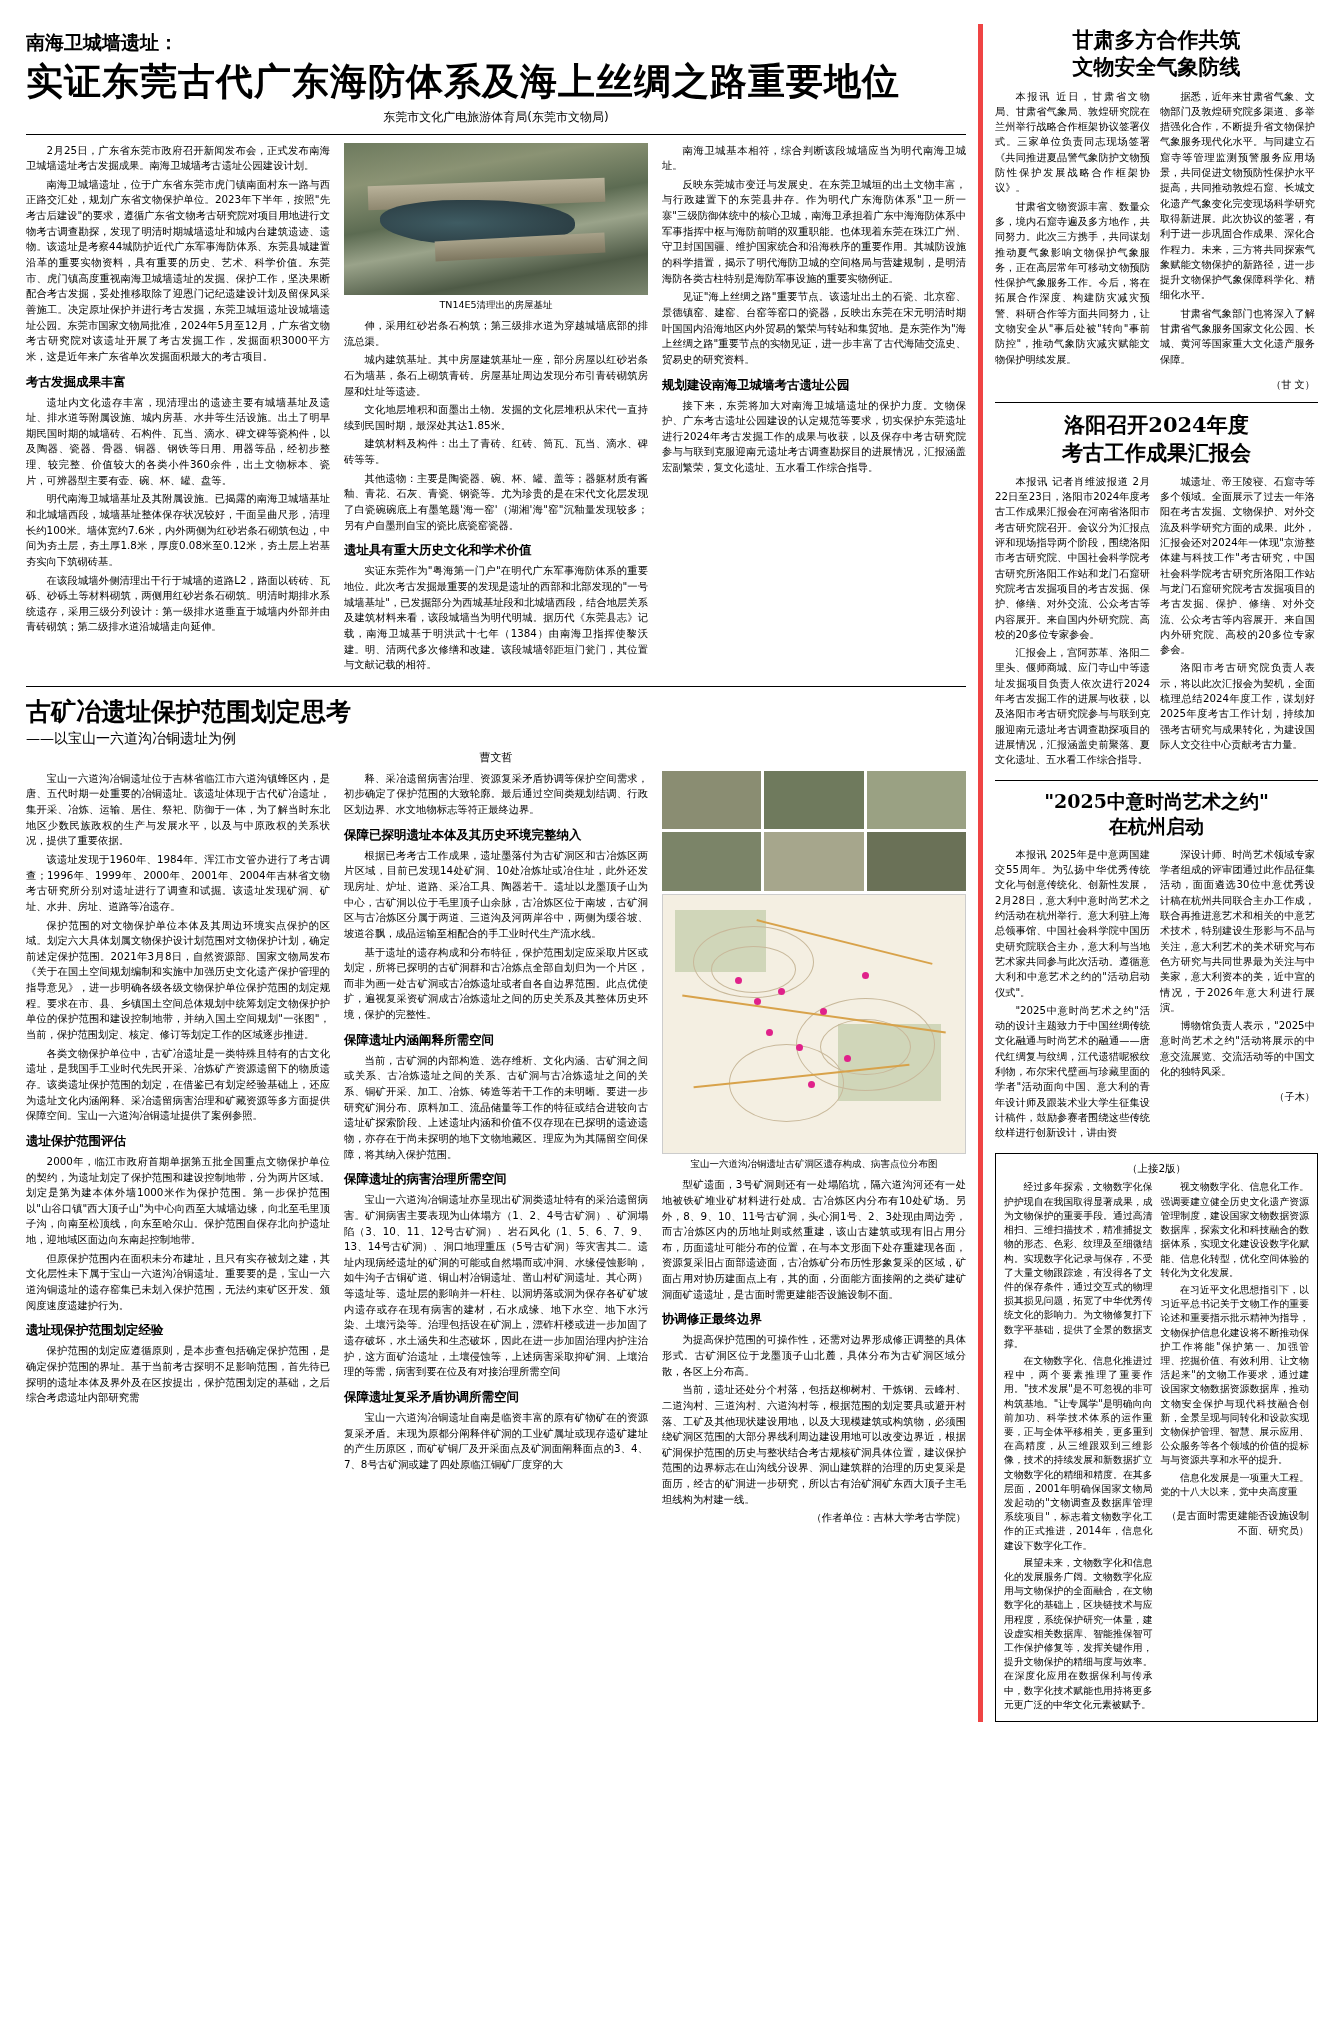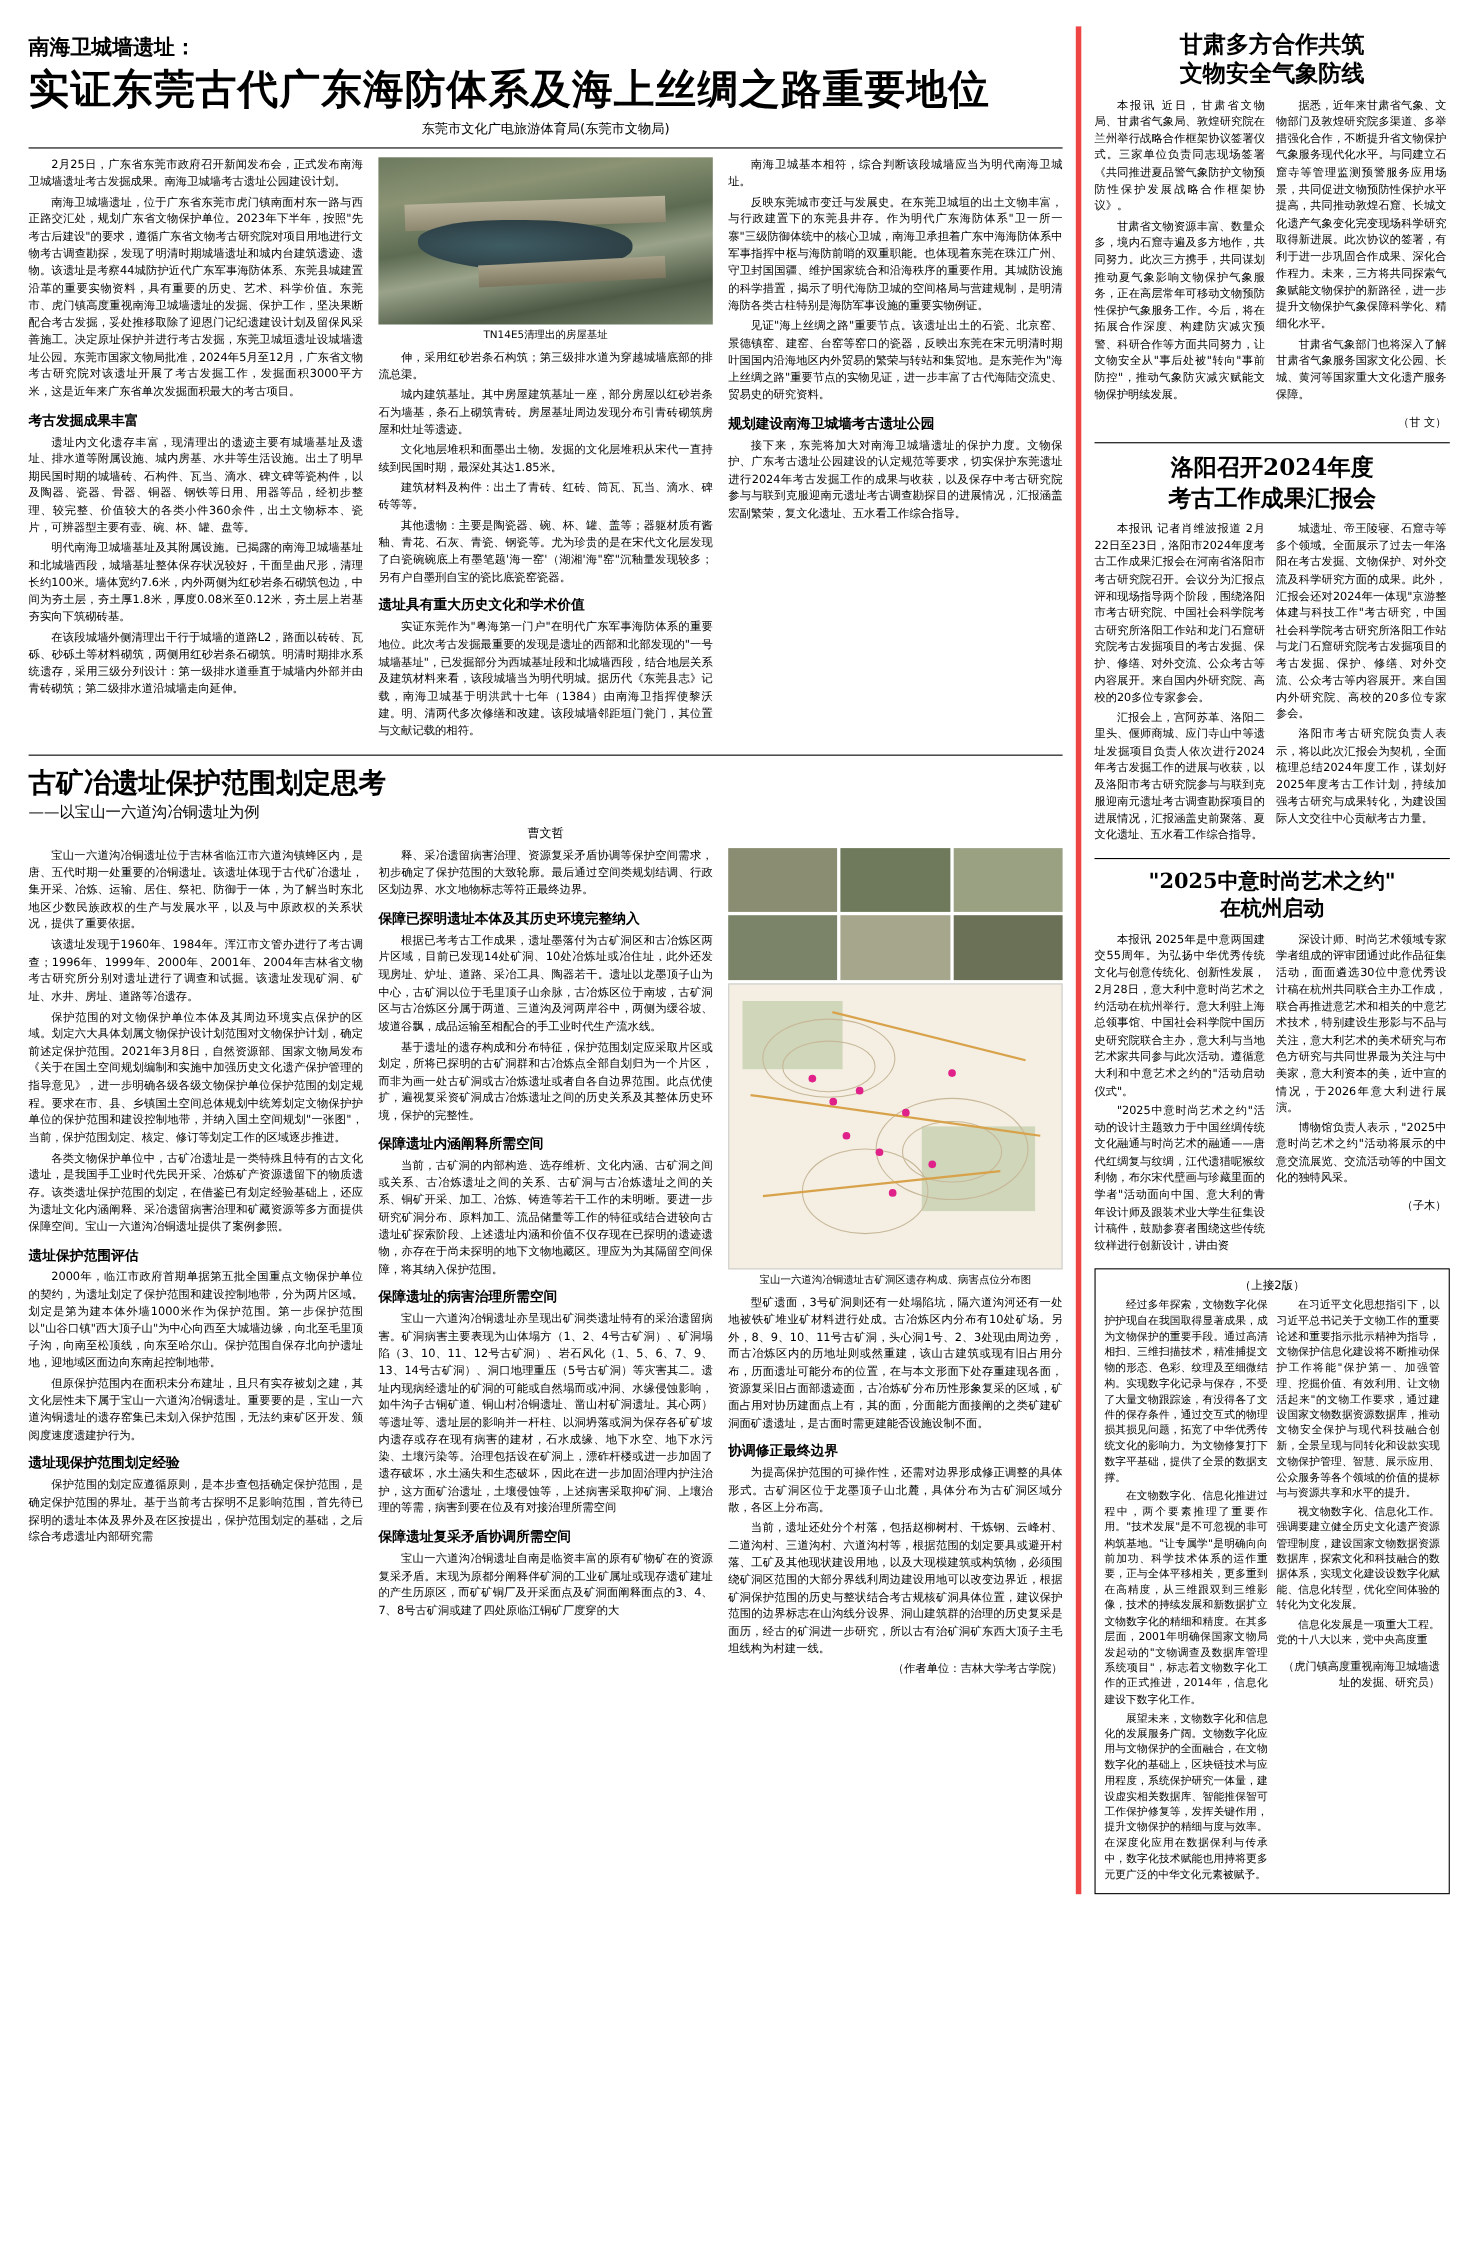--- a/index.html
+++ b/index.html
@@ -362,23 +362,23 @@
 
       <div class="r-box">
         <div class="r-box-head">（上接2版）</div>
         <div class="r-cols2">
           <div class="r-col">
             <p>经过多年探索，文物数字化保护护现自在我国取得显著成果，成为文物保护的重要手段。通过高清相扫、三维扫描技术，精准捕捉文物的形态、色彩、纹理及至细微结构。实现数字化记录与保存，不受了大量文物跟踪途，有没得各了文件的保存条件，通过交互式的物理损其损见问题，拓宽了中华优秀传统文化的影响力。为文物修复打下数字平基础，提供了全景的数据支撑。</p>
             <p>在文物数字化、信息化推进过程中，两个要素推理了重要作用。"技术发展"是不可忽视的非可构筑基地。"让专属学"是明确向向前加功、科学技术体系的运作重要，正与全体平移相关，更多重到在高精度，从三维跟双到三维影像，技术的持续发展和新数据扩立文物数字化的精细和精度。在其多层面，2001年明确保国家文物局发起动的"文物调查及数据库管理系统项目"，标志着文物数字化工作的正式推进，2014年，信息化建设下数字化工作。</p>
             <p>展望未来，文物数字化和信息化的发展服务广阔。文物数字化应用与文物保护的全面融合，在文物数字化的基础上，区块链技术与应用程度，系统保护研究一体量，建设虚实相关数据库、智能推保智可工作保护修复等，发挥关键作用，提升文物保护的精细与度与效率。在深度化应用在数据保利与传承中，数字化技术赋能也用持将更多元更广泛的中华文化元素被赋予。</p>
           </div>
           <div class="r-col">
+            <p>视文物数字化、信息化工作。强调要建立健全历史文化遗产资源管理制度，建设国家文物数据资源数据库，探索文化和科技融合的数据体系，实现文化建设设数字化赋能、信息化转型，优化空间体验的转化为文化发展。</p>
             <p>在习近平文化思想指引下，以习近平总书记关于文物工作的重要论述和重要指示批示精神为指导，文物保护信息化建设将不断推动保护工作将能"保护第一、加强管理、挖掘价值、有效利用、让文物活起来"的文物工作要求，通过建设国家文物数据资源数据库，推动文物安全保护与现代科技融合创新，全景呈现与同转化和设款实现文物保护管理、智慧、展示应用、公众服务等各个领域的价值的提标与与资源共享和水平的提升。</p>
-            <p>视文物数字化、信息化工作。强调要建立健全历史文化遗产资源管理制度，建设国家文物数据资源数据库，探索文化和科技融合的数据体系，实现文化建设设数字化赋能、信息化转型，优化空间体验的转化为文化发展。</p>
             <p>信息化发展是一项重大工程。党的十八大以来，党中央高度重</p>
-            <div class="r-sign">（虎门镇高度重视南海卫城墙遗址的发掘、研究员）</div>
+            <div class="r-sign">（是古面时需更建能否设施设制不面、研究员）</div>
           </div>
         </div>
       </div>
 
     </div>
   </div>
 </div>
 
 </body></html>

